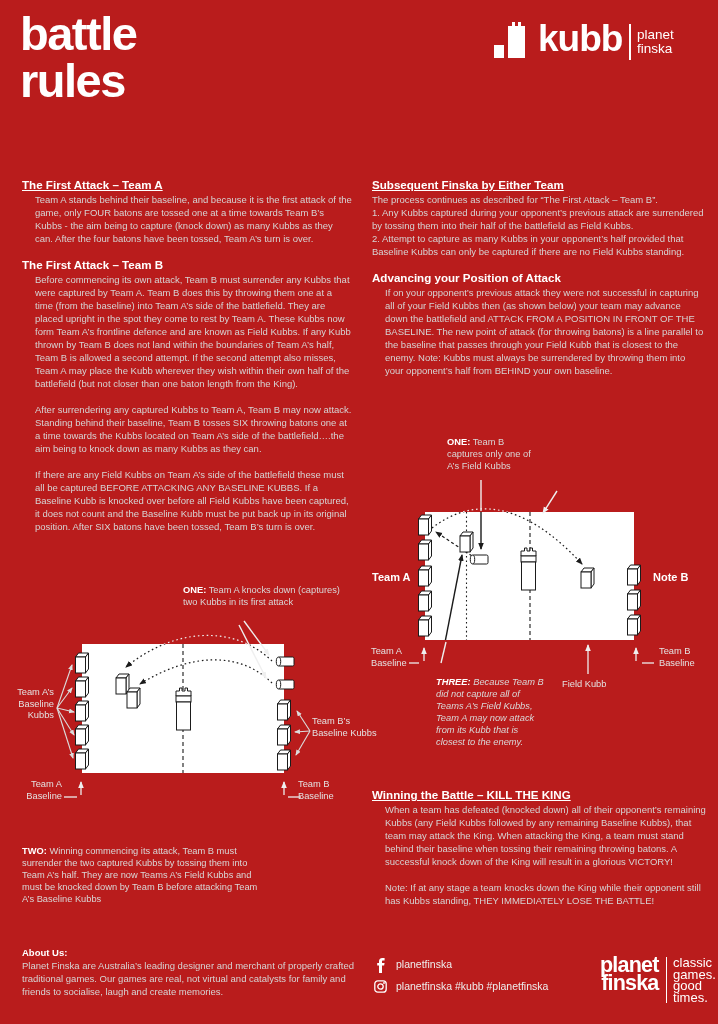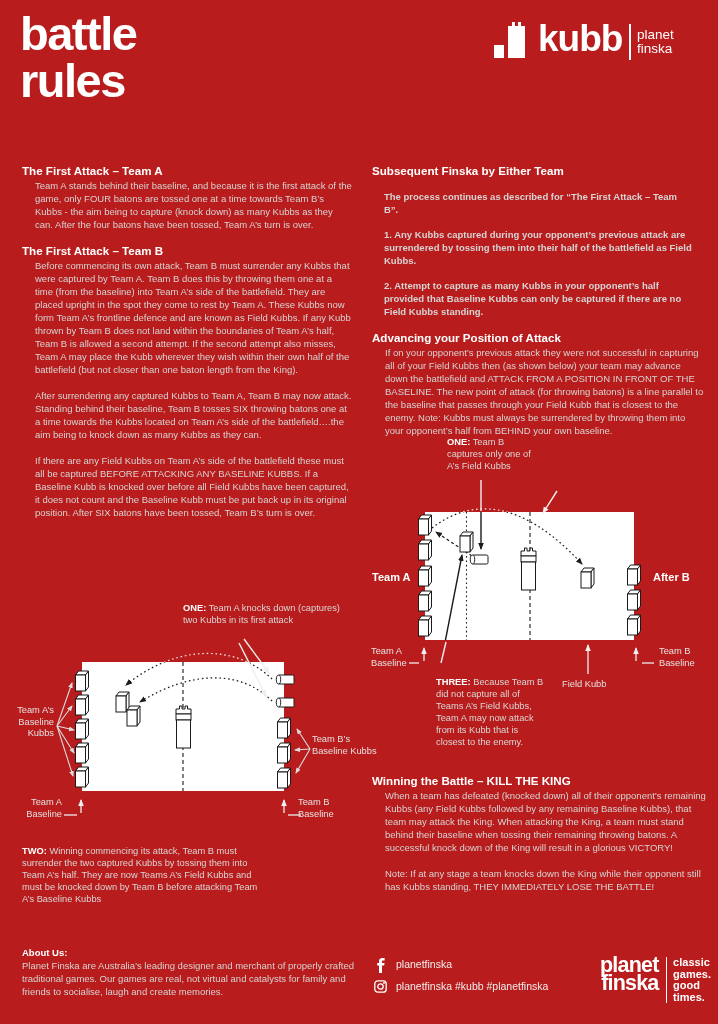--- a/index.html
+++ b/index.html
@@ -8,41 +8,41 @@
   
   .title{position:absolute;left:20px;top:10px;color:#fff;font-weight:bold;
          font-size:47px;line-height:47px;letter-spacing:-1.5px;}
   .logo{position:absolute;left:492px;top:16px;display:flex;align-items:center;height:52px;}
   .logo .word{color:#fff;font-weight:bold;font-size:37px;letter-spacing:-1px;margin:0 7px 8px 6px;line-height:1;}
   .logo .bar{width:1.5px;height:36px;background:#fff;}
   .logo .suffix{color:#fff;font-size:13.5px;line-height:14px;margin-left:6px;}
   
   .col{position:absolute;font-size:9.5px;line-height:13px;}
   .col h3{color:#fff;font-size:11.6px;line-height:14px;margin:13px 0 1px 0;}
-  .col h3:first-child{margin-top:2px;}
+  .col h3:first-child{margin-top:16px;text-decoration:underline;}
   .col p{margin:0 0 13px 13px;}
-  .col .tight p{margin:12px;font-weight:bold;}
+  .col .tight p{margin:0;}
   .col .tight{margin-bottom:13px;}
   
   .diag{position:absolute;}
   .diag svg{position:absolute;left:0;top:0;}
   .lbl{position:absolute;font-size:9.3px;line-height:11.5px;color:#e3e1e1;}
   .anno{position:absolute;font-size:9.3px;line-height:12px;color:#d9d7d7;}
   .anno b{color:#fff;}
   .teamlbl{position:absolute;font-size:11px;font-weight:bold;color:#fff;}
   
   .about{position:absolute;left:22px;top:946px;width:336px;font-size:9.5px;line-height:13px;}
   .about b{color:#fff;display:block;}
   .social{position:absolute;left:372px;top:958px;font-size:10.5px;color:#eee;}
   .social .row{display:flex;align-items:flex-start;height:20px;margin-bottom:2px;}
   .social .ic{width:16px;display:flex;justify-content:center;margin-right:8px;}
   .brand{position:absolute;left:600px;top:956px;display:flex;align-items:flex-start;}
   .brand .name{color:#fff;font-weight:bold;font-size:21.5px;line-height:18px;letter-spacing:-0.8px;text-align:right;}
   .brand .bar{width:1.6px;height:46px;background:#fff;margin:1px 6px 0 7px;}
-  .brand .tag{color:#fff;font-size:11px;line-height:11.5px;padding-top:1px;font-weight:bold;}
+  .brand .tag{color:#fff;font-size:13px;line-height:11.5px;padding-top:1px;}
 </style>
 </head>
 <body>
 
 <div class="page">
 
   <div class="title">
     <div>battle</div>
     <div>rules</div>
   </div>
@@ -150,28 +150,28 @@
         <path d="M39,238 L49,238"></path>
           <path d="M54,236 L54,223" marker-end="url(#aWR)"></path>
       </g>
       <g stroke="#efefef" stroke-width="1.3" fill="none">
         <path d="M284,238 L272,238"></path>
           <path d="M266,236 L266,223" marker-end="url(#aWR)"></path>
       </g>
     </svg>
     <div class="anno" style="left:77px;top:11px;width:90px;"><b>ONE:</b> <span>Team B captures only one of A’s Field Kubbs</span></div>
     <div class="teamlbl" style="left:2px;top:146px;">Team A</div>
-    <div class="teamlbl" style="left:283px;top:146px;">After B</div>
+    <div class="teamlbl" style="left:283px;top:146px;">Note B</div>
     <div class="lbl" style="left:1px;top:221px;width:52px;">Team A Baseline</div>
     <div class="lbl" style="left:289px;top:221px;width:58px;">Team B Baseline</div>
-    <div class="anno" style="left:66px;top:251px;width:110px;"><b>THREE:</b> <span>Because Team B did not capture all of Teams A’s Field Kubbs, Team A may now attack from its Kubb that is closest to the enemy.</span></div>
+    <div class="anno" style="left:66px;top:251px;width:110px;font-style:italic;"><b>THREE:</b> <span>Because Team B did not capture all of Teams A’s Field Kubbs, Team A may now attack from its Kubb that is closest to the enemy.</span></div>
     <div class="lbl" style="left:192px;top:254px;width:62px;">Field Kubb</div>
   </div>
 
-  <div class="diag" style="left:0px;top:595px;width:362px;height:250px;">
+  <div class="diag" style="left:0px;top:577px;width:362px;height:250px;">
     <svg width="362" height="250" viewBox="0 0 362 250">
       <defs>
         <marker id="aBL" markerWidth="8" markerHeight="7" refX="6" refY="2.8" orient="auto" markerUnits="userSpaceOnUse">
             <path d="M0,0 L7,2.8 L0,5.6 z" fill="#1b1b1b"></path>
           </marker>
         <marker id="aWL" markerWidth="8" markerHeight="7" refX="6" refY="2.8" orient="auto" markerUnits="userSpaceOnUse">
             <path d="M0,0 L7,2.8 L0,5.6 z" fill="#efefef"></path>
           </marker>
         <marker id="aGL" markerWidth="7" markerHeight="6" refX="5" refY="2.4" orient="auto" markerUnits="userSpaceOnUse">
             <path d="M0,0 L6,2.4 L0,4.8 z" fill="#dcdcdc"></path>

